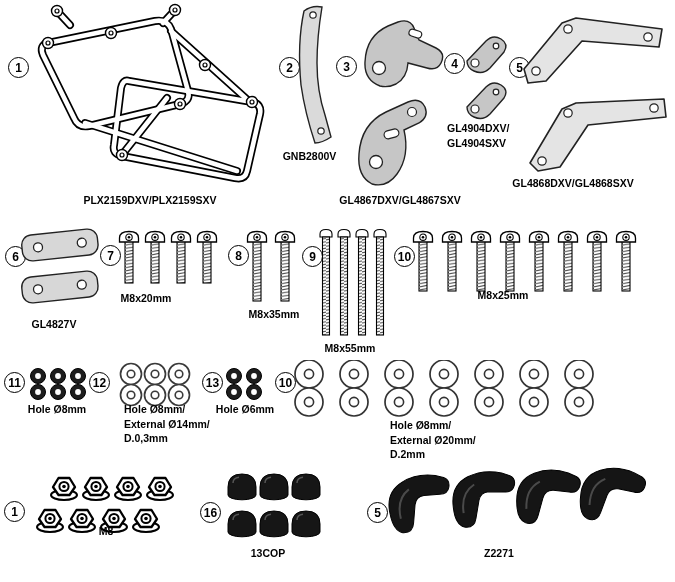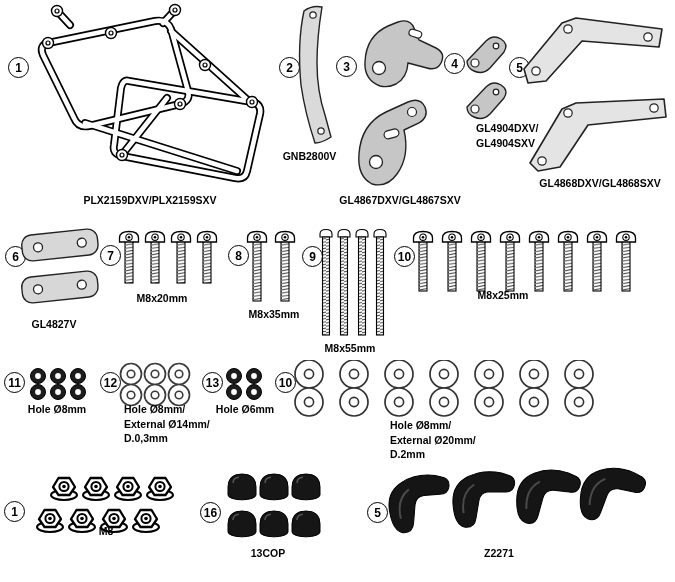--- a/index.html
+++ b/index.html
@@ -159,37 +159,37 @@
         <path d="M5,28 L24,8 Q31,1 39,6 Q47,11 42,19 L28,35 Q21,42 12,38 Q5,35 5,28 Z" fill="#c6c6c6" stroke="#222" stroke-width="1.4"></path>
         <circle cx="13" cy="30" r="4" fill="#fff" stroke="#222" stroke-width="1.2"></circle>
         <circle cx="34" cy="13" r="2.8" fill="#fff" stroke="#222" stroke-width="1.2"></circle>
       </g>
       <g transform="translate(0,46)">
         <path d="M5,28 L24,8 Q31,1 39,6 Q47,11 42,19 L28,35 Q21,42 12,38 Q5,35 5,28 Z" fill="#c6c6c6" stroke="#222" stroke-width="1.4"></path>
         <circle cx="13" cy="30" r="4" fill="#fff" stroke="#222" stroke-width="1.2"></circle>
         <circle cx="34" cy="13" r="2.8" fill="#fff" stroke="#222" stroke-width="1.2"></circle>
       </g>
     </svg>
-    <div class="lbl l" style="left:476px;top:121px;width:95px">GL4904DXV/
+    <div class="lbl l" style="left:447px;top:121px;width:95px">GL4904DXV/
 GL4904SXV</div>
   </div>
 
   <div class="part">
     <span class="badge" style="left:509px;top:57px">5</span>
     <svg style="position:absolute;left:512px;top:5px" width="160" height="170" viewBox="0 0 160 170">
       <polygon points="12,64 50,18 64,13 150,24 147,42 70,36 34,76 16,78" fill="#e4e4e4" stroke="#222" stroke-width="1.6" stroke-linejoin="round"></polygon>
       <circle cx="24" cy="66" r="4.2" fill="#fff" stroke="#222" stroke-width="1.2"></circle>
       <circle cx="56" cy="24" r="4.2" fill="#fff" stroke="#222" stroke-width="1.2"></circle>
       <circle cx="136" cy="32" r="4.2" fill="#fff" stroke="#222" stroke-width="1.2"></circle>
       <polygon points="18,158 50,104 64,98 152,94 154,112 76,120 48,162 26,166" fill="#e4e4e4" stroke="#222" stroke-width="1.6" stroke-linejoin="round"></polygon>
       <circle cx="30" cy="156" r="4.2" fill="#fff" stroke="#222" stroke-width="1.2"></circle>
       <circle cx="56" cy="108" r="4.2" fill="#fff" stroke="#222" stroke-width="1.2"></circle>
       <circle cx="142" cy="103" r="4.2" fill="#fff" stroke="#222" stroke-width="1.2"></circle>
     </svg>
-    <div class="lbl c" style="left:525px;top:176px;width:150px">GL4868DXV/GL4868SXV</div>
+    <div class="lbl c" style="left:498px;top:176px;width:150px">GL4868DXV/GL4868SXV</div>
   </div>
 
   <div class="part">
     <span class="badge" style="left:5px;top:246px">6</span>
     <svg style="position:absolute;left:18px;top:226px" width="85" height="88" viewBox="0 0 85 88">
       <g transform="rotate(-6 42 20)">
         <rect x="4" y="6" width="76" height="26" rx="10" fill="#d7d7d7" stroke="#222" stroke-width="1.4"></rect>
         <circle cx="20" cy="19" r="4.5" fill="#fff" stroke="#222" stroke-width="1.3"></circle>
         <circle cx="64" cy="19" r="4.5" fill="#fff" stroke="#222" stroke-width="1.3"></circle>
       </g>
@@ -203,21 +203,21 @@
   </div>
 
   <div class="part">
     <span class="badge" style="left:100px;top:245px">7</span>
     <svg style="position:absolute;left:118px;top:230px" width="102" height="58" viewBox="0 0 102 58">
       <use href="#bolt20" x="0"></use>
         <use href="#bolt20" x="26"></use>
         <use href="#bolt20" x="52"></use>
         <use href="#bolt20" x="78"></use>
     </svg>
-    <div class="lbl c" style="left:112px;top:291px;width:100px">M8x20mm</div>
+    <div class="lbl c" style="left:96px;top:291px;width:100px">M8x20mm</div>
   </div>
 
   <div class="part">
     <span class="badge" style="left:228px;top:245px">8</span>
     <svg style="position:absolute;left:246px;top:230px" width="56" height="74" viewBox="0 0 56 74">
       <use href="#bolt35" x="0"></use>
         <use href="#bolt35" x="28"></use>
     </svg>
     <div class="lbl c" style="left:234px;top:307px;width:80px">M8x35mm</div>
   </div>
@@ -255,21 +255,21 @@
         <use href="#washS" x="32" y="10"></use>
         <use href="#washS" x="52" y="10"></use>
       <use href="#washS" x="12" y="26"></use>
         <use href="#washS" x="32" y="26"></use>
         <use href="#washS" x="52" y="26"></use>
     </svg>
     <div class="lbl c" style="left:12px;top:402px;width:90px">Hole Ø8mm</div>
   </div>
 
   <div class="part">
-    <span class="badge" style="left:100px;top:372px">12</span>
+    <span class="badge" style="left:89px;top:372px">12</span>
     <svg style="position:absolute;left:118px;top:362px" width="76" height="46" viewBox="0 0 76 46">
       <use href="#washM" x="13" y="12"></use>
         <use href="#washM" x="37" y="12"></use>
         <use href="#washM" x="61" y="12"></use>
       <use href="#washM" x="13" y="33"></use>
         <use href="#washM" x="37" y="33"></use>
         <use href="#washM" x="61" y="33"></use>
     </svg>
     <div class="lbl l" style="left:124px;top:402px;width:100px">Hole Ø8mm/
 External Ø14mm/

